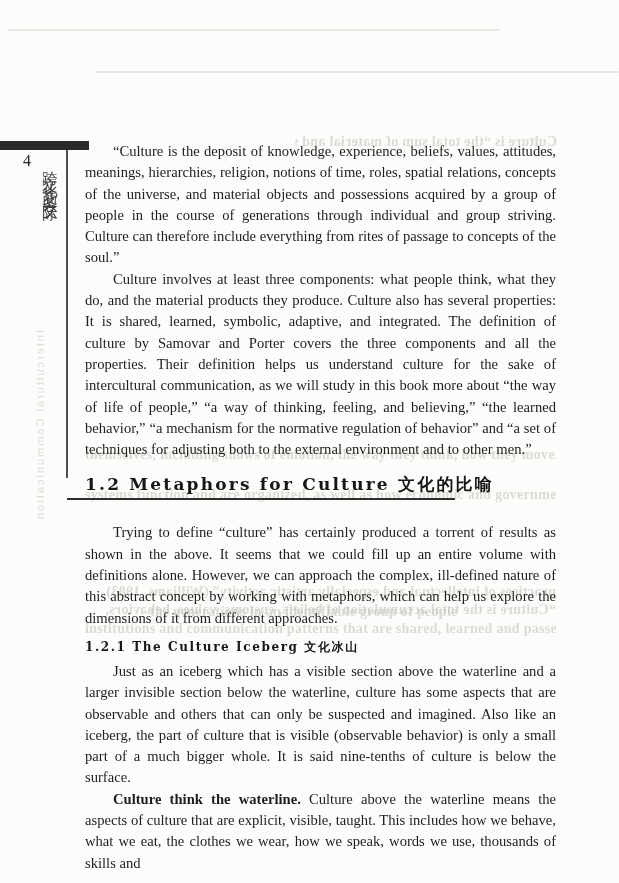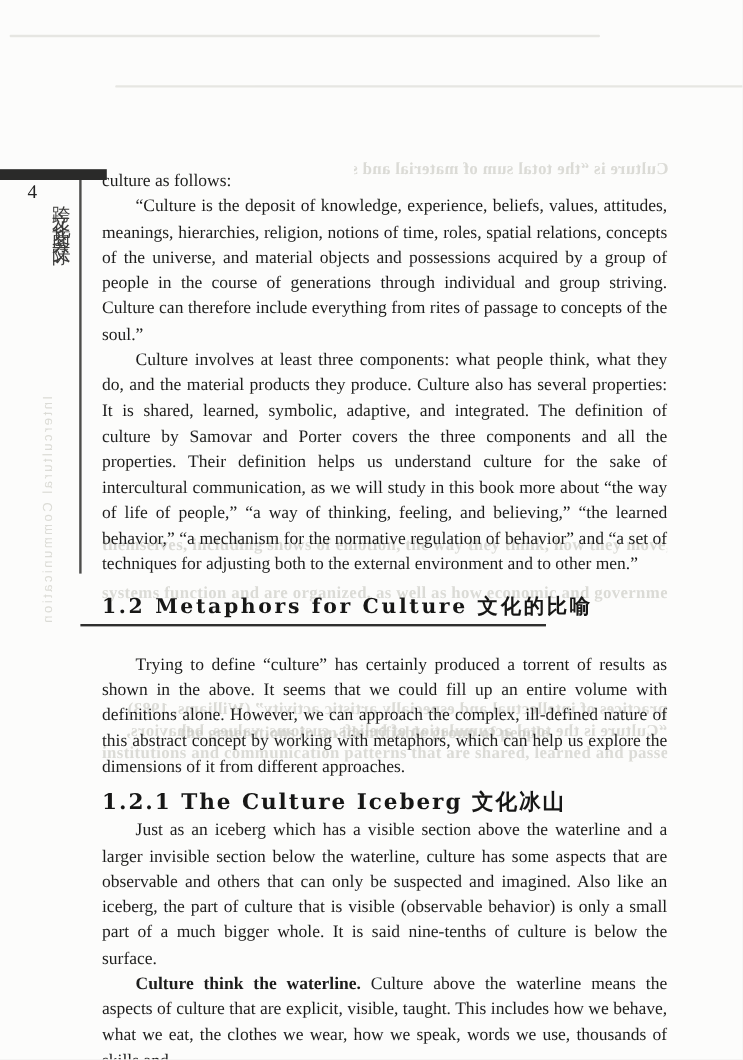--- a/index.html
+++ b/index.html
@@ -78,21 +78,21 @@
     font-family:"DejaVu Serif", serif;
     font-size:17px;font-weight:700;letter-spacing:2.2px;
     line-height:24px;color:#171716;
     white-space:nowrap;text-align:left;
   }
   .para-metaphors{margin-top:22px !important;}
   .subsection-heading{
     display:block;
     margin:7px 0 2px 0;
     font-family:"DejaVu Serif", serif;
-    font-size:18px;font-weight:700;letter-spacing:1.6px;
+    font-size:12px;font-weight:700;letter-spacing:1.6px;
     line-height:23px;color:#171716;
     white-space:nowrap;text-align:left;
   }
   .bold-lead{font-weight:bold;}
 </style>
 </head>
 <body>
 
 <div class="scan-page">
 
@@ -109,21 +109,20 @@
     <div class="ghost ghost-8">the generations in an identifiable group of people</div>
     <div class="ghost-vertical">Intercultural Communication</div>
   </div>
 
   <div class="top-bar"></div>
   <div class="page-number">4</div>
   <div class="vertical-title">跨文化商务交际</div>
   <div class="side-rule"></div>
 
   <div class="column">
-    <p>culture as follows:</p>
     <p class="indent">“Culture is the deposit of knowledge, experience, beliefs, values, attitudes, meanings, hierarchies, religion, notions of time, roles, spatial relations, concepts of the universe, and material objects and possessions acquired by a group of people in the course of generations through individual and group striving. Culture can therefore include everything from rites of passage to concepts of the soul.”</p>
     <p class="indent">Culture involves at least three components: what people think, what they do, and the material products they produce. Culture also has several properties: It is shared, learned, symbolic, adaptive, and integrated. The definition of culture by Samovar and Porter covers the three components and all the properties. Their definition helps us understand culture for the sake of intercultural communication, as we will study in this book more about “the way of life of people,” “a way of thinking, feeling, and believing,” “the learned behavior,” “a mechanism for the normative regulation of behavior” and “a set of techniques for adjusting both to the external environment and to other men.”</p>
     <h2 class="section-heading">1.2 Metaphors for Culture 文化的比喻</h2>
     <p class="indent para-metaphors">Trying to define “culture” has certainly produced a torrent of results as shown in the above. It seems that we could fill up an entire volume with definitions alone. However, we can approach the complex, ill-defined nature of this abstract concept by working with metaphors, which can help us explore the dimensions of it from different approaches.</p>
     <h3 class="subsection-heading">1.2.1 The Culture Iceberg 文化冰山</h3>
     <p class="indent">Just as an iceberg which has a visible section above the waterline and a larger invisible section below the waterline, culture has some aspects that are observable and others that can only be suspected and imagined. Also like an iceberg, the part of culture that is visible (observable behavior) is only a small part of a much bigger whole. It is said nine-tenths of culture is below the surface.</p>
     <p class="indent"><b class="bold-lead">Culture think the waterline.</b><span> Culture above the waterline means the aspects of culture that are explicit, visible, taught. This includes how we behave, what we eat, the clothes we wear, how we speak, words we use, thousands of skills and</span></p>
   </div>
 
 </div>

